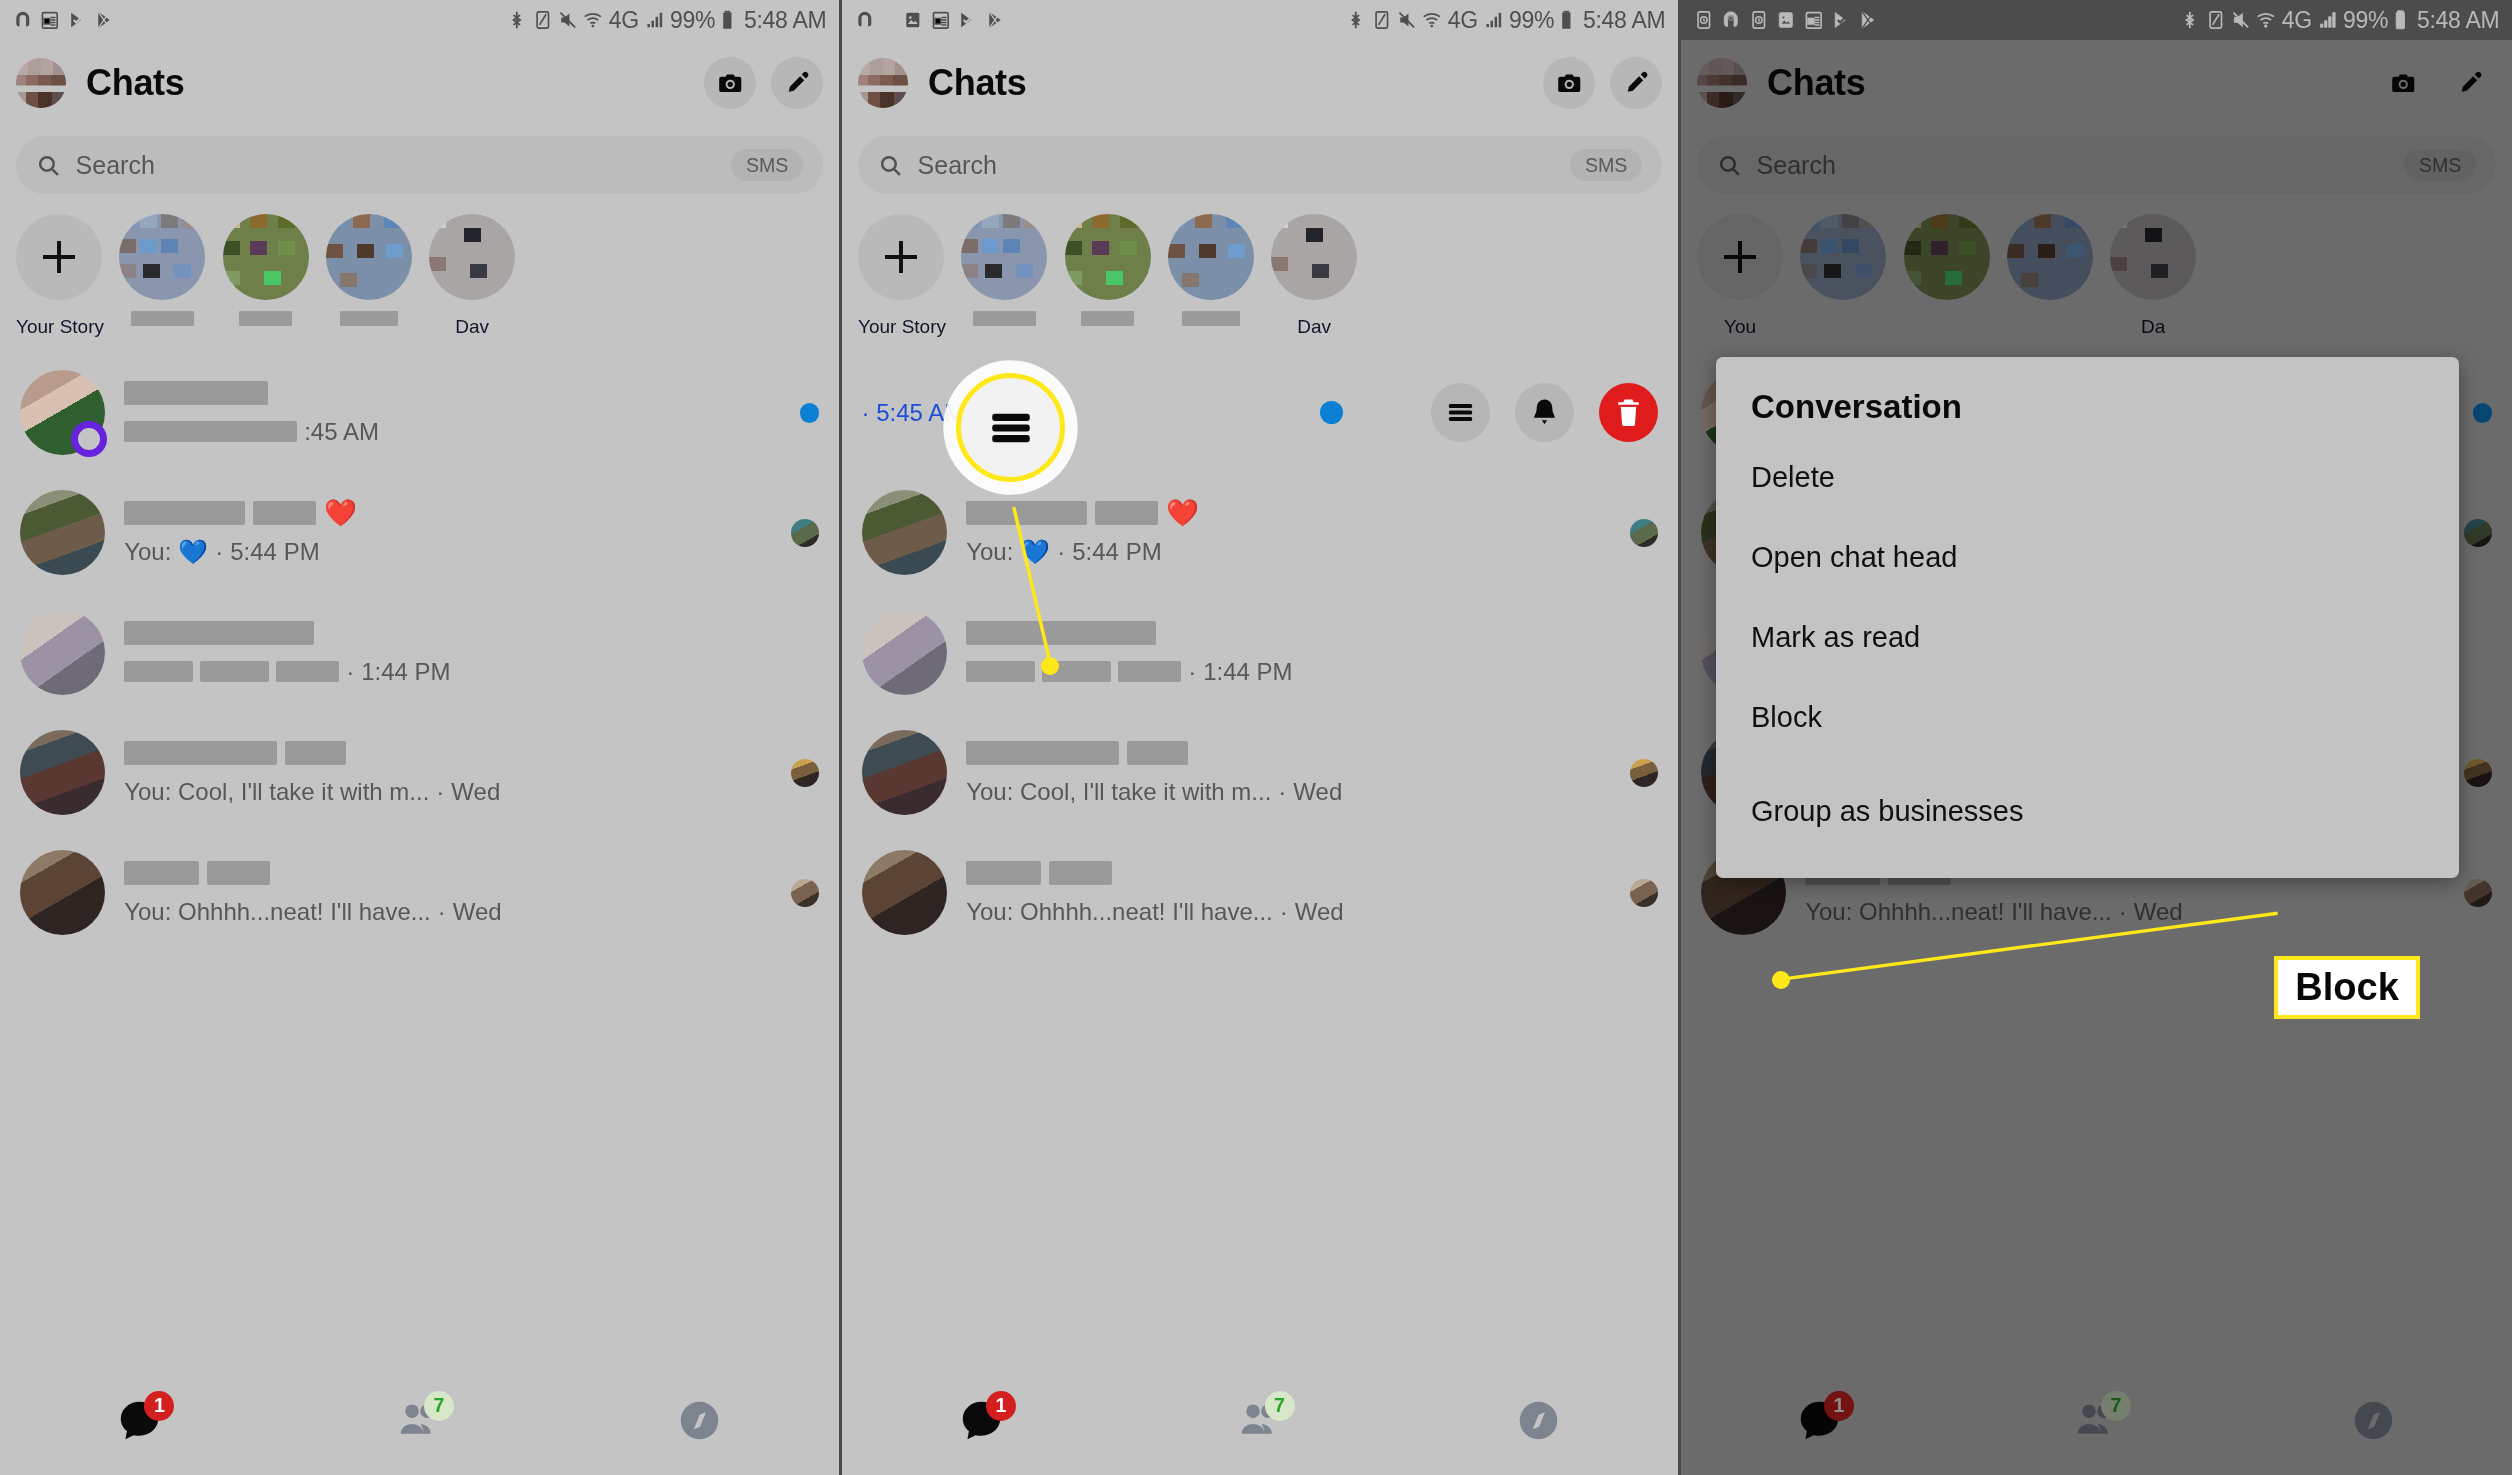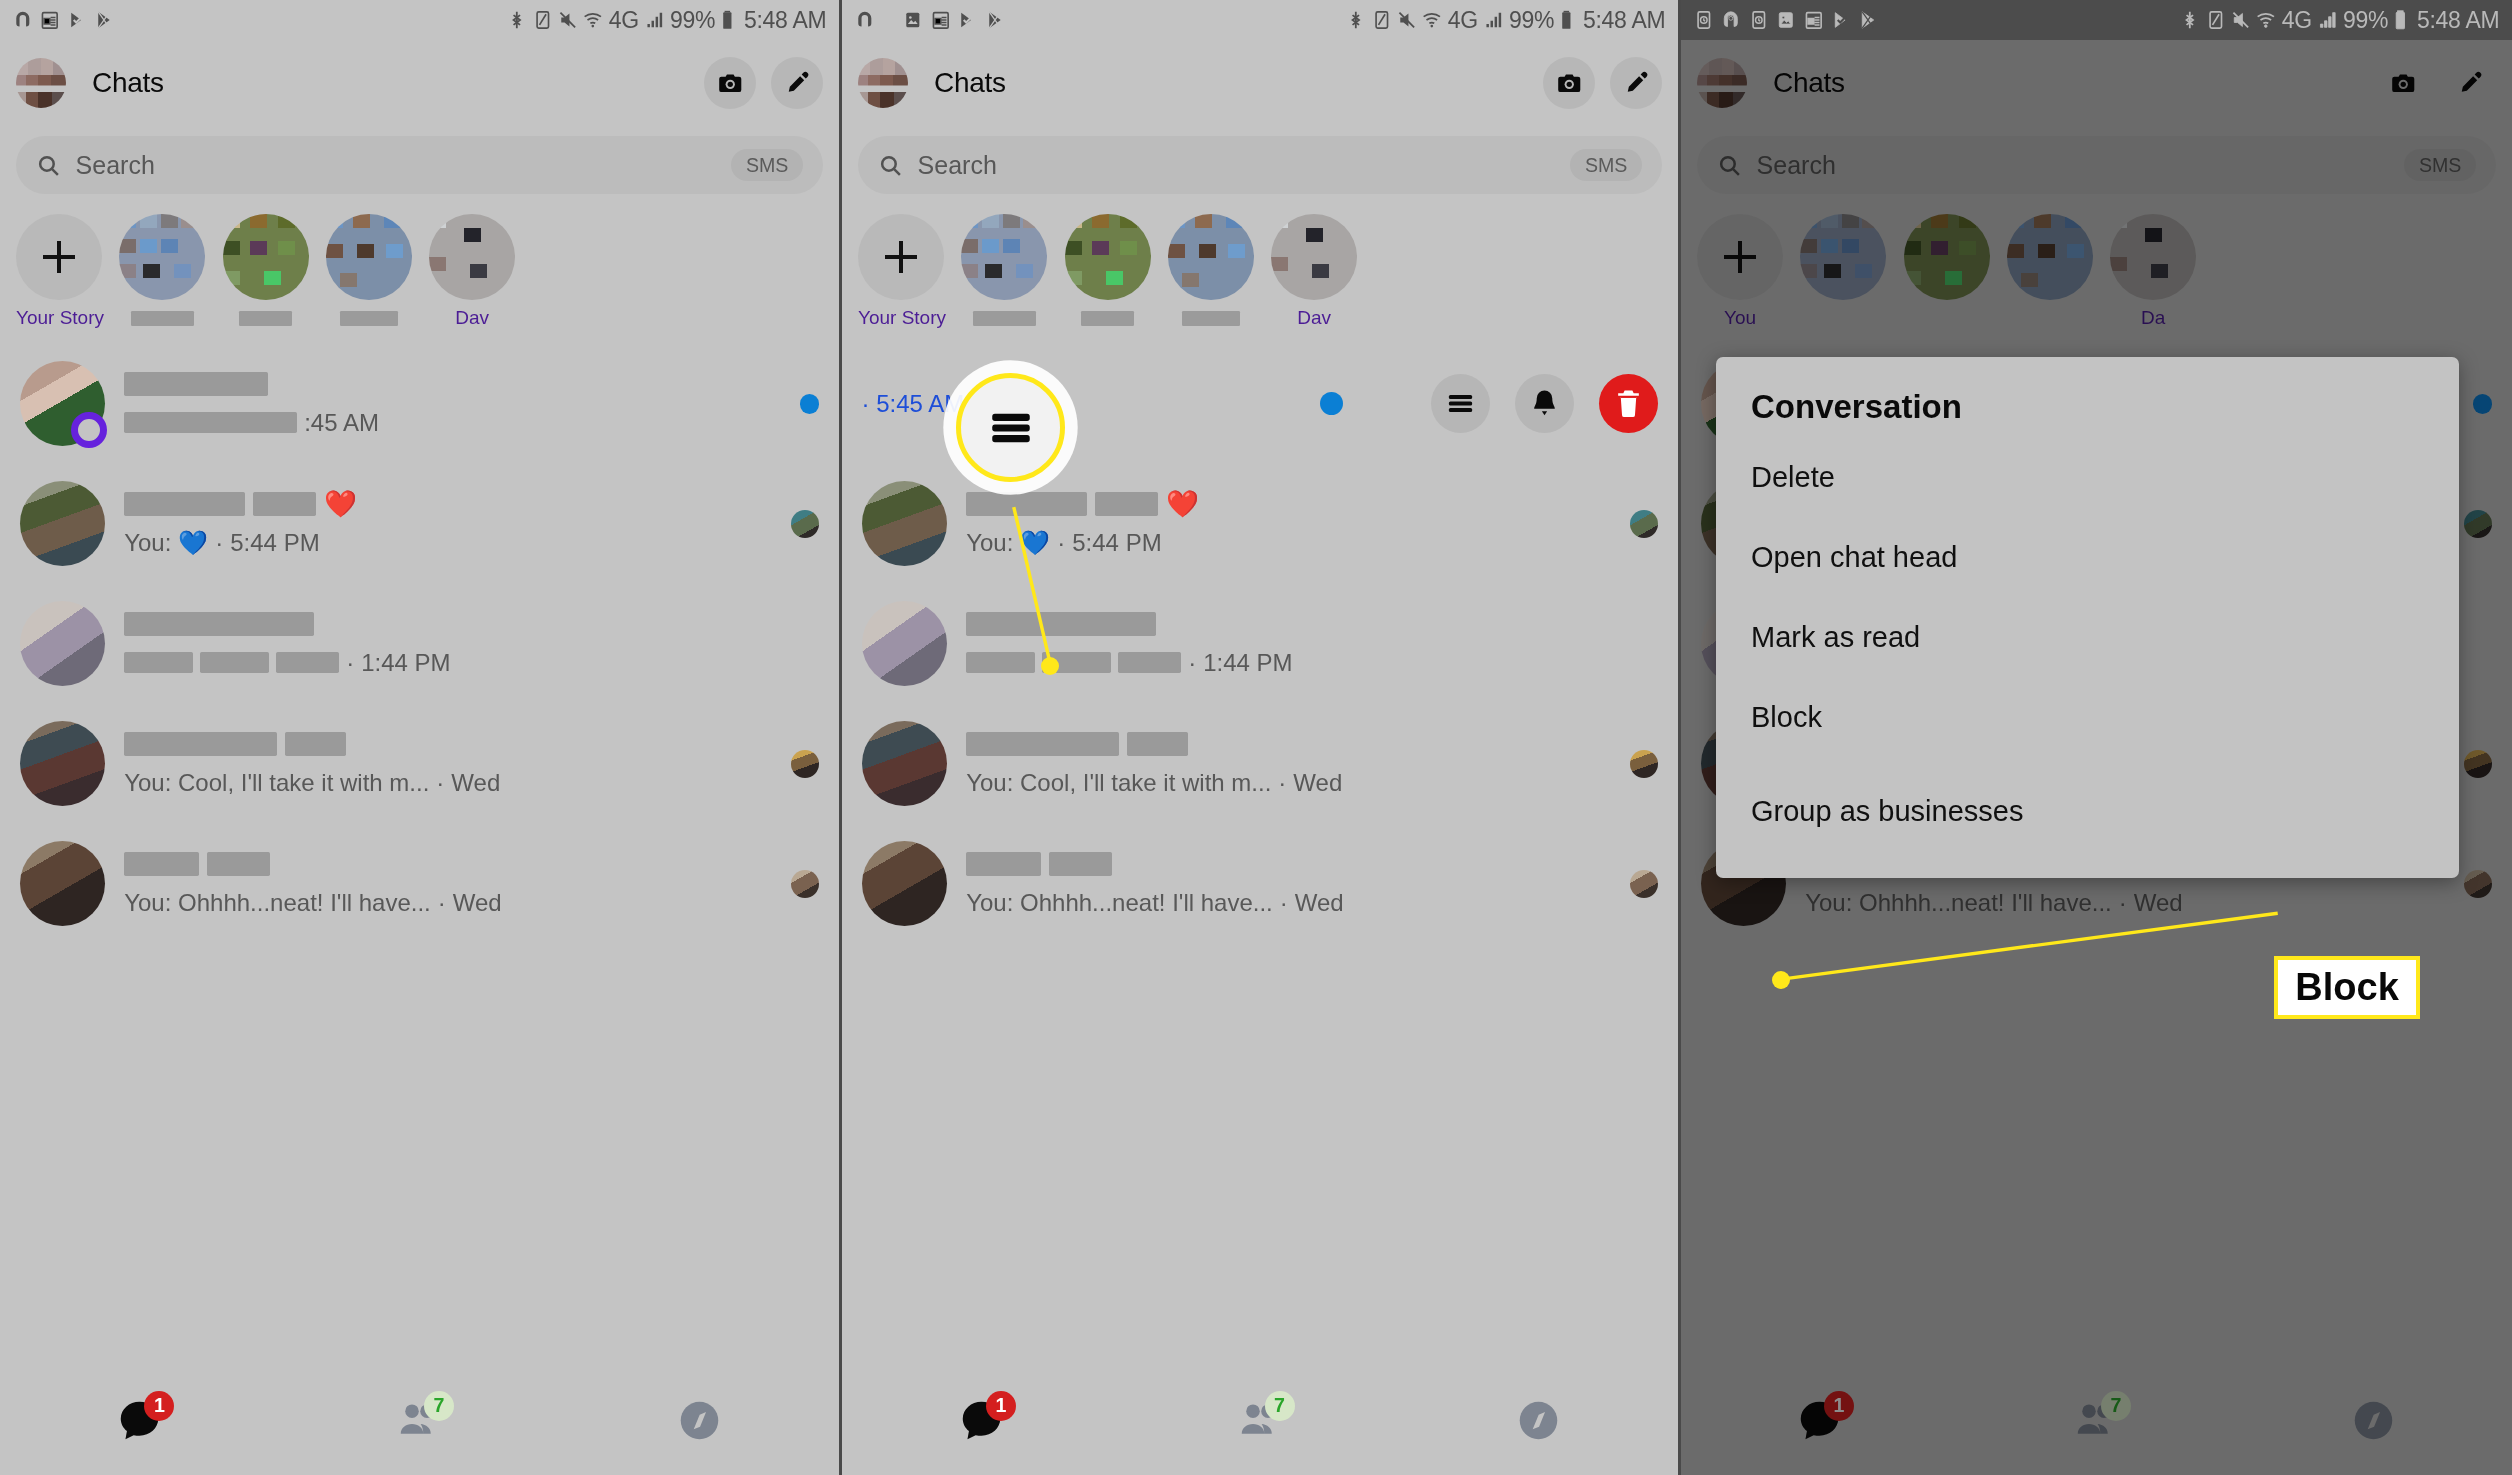--- a/index.html
+++ b/index.html
@@ -35,21 +35,21 @@
     width: 50px; height: 50px; border-radius: 50%;
     background-image:
       linear-gradient(to right, #b8a8a6 0 25%, #ad9d9b 25% 50%, #b5a39f 50% 75%, #a09090 75% 100%),
       linear-gradient(to right, #9d8280 0 20%, #8d6b62 20% 45%, #7d5a4e 45% 70%, #6c4f45 70% 100%),
       linear-gradient(to right, #a79793 0 20%, #6e4f43 20% 45%, #4a3229 45% 72%, #5b4e4c 72% 100%);
     background-size: 100% 34%, 100% 33%, 100% 33%;
     background-position: 0 0, 0 34%, 0 100%;
     background-repeat: no-repeat;
     flex: none;
   }
-  .hdr-title { font-size: 28px; font-weight: 400; color: #0a0a0a; margin-left: 26px; letter-spacing: -0.3px; }
+  .hdr-title { font-size: 36px; font-weight: 700; color: #0a0a0a; margin-left: 20px; letter-spacing: -0.3px; }
   .hdr-actions { margin-left: auto; display: flex; gap: 15px; }
   .circ-btn {
     width: 52px; height: 52px; border-radius: 50%;
     background: #b7b7b7; display: flex; align-items: center; justify-content: center;
   }
   .circ-btn svg { width: 26.5px; height: 26.5px; fill: #0a0a0a; }
 
   
   .searchbar {
     margin: 10.4px 16px 0 16px; height: 58px; border-radius: 30px;
@@ -65,21 +65,21 @@
   
   .stories { display: flex; align-items: flex-start; gap: 17.3px; padding: 19.6px 16px 0 16px; }
   .story { width: 86px; flex: none; text-align: center; }
   .story-ring { width: 86px; height: 86px; border-radius: 50%; overflow: hidden; position: relative; }
   .story-add {
     width: 86px; height: 86px; border-radius: 50%;
     background: #b9b9b9; display: flex; align-items: center; justify-content: center;
   }
   .story-add:before { content: ""; position: absolute; width: 32px; height: 4px; background: #111; }
   .story-add:after  { content: ""; position: absolute; width: 4px; height: 32px; background: #111; }
-  .story-label { font-size: 19px; color: #4c1d95; margin-top: 7px; white-space: nowrap; }
+  .story-label { font-size: 19px; color: #0f172a; margin-top: 16px; white-space: nowrap; }
   .story-label.blur { color: transparent; background: #9b9b9b; height: 15px; border-radius: 1.2px; margin: 11.5px auto 0; }
   .px { background-repeat: no-repeat; background-size: 20% 16.66%; }
   .px.a { background-image:
       linear-gradient(#6e95c3,#6e95c3), linear-gradient(#93a7bd,#93a7bd),
       linear-gradient(#7d7a7c,#7d7a7c), linear-gradient(#9a8e8d,#9a8e8d),
       linear-gradient(#7a6d6a,#7a6d6a), linear-gradient(#6b9acb,#6b9acb),
       linear-gradient(#5d84b5,#5d84b5), linear-gradient(#8b8187,#8b8187),
       linear-gradient(#2a2a2c,#2a2a2c), linear-gradient(#7392bd,#7392bd);
     background-position: 0% 0%,30% 0%,60% 0%,90% 0%,0% 35%,30% 35%,60% 35%,0% 70%,35% 70%,80% 70%;
     background-color:#8996ad; }

